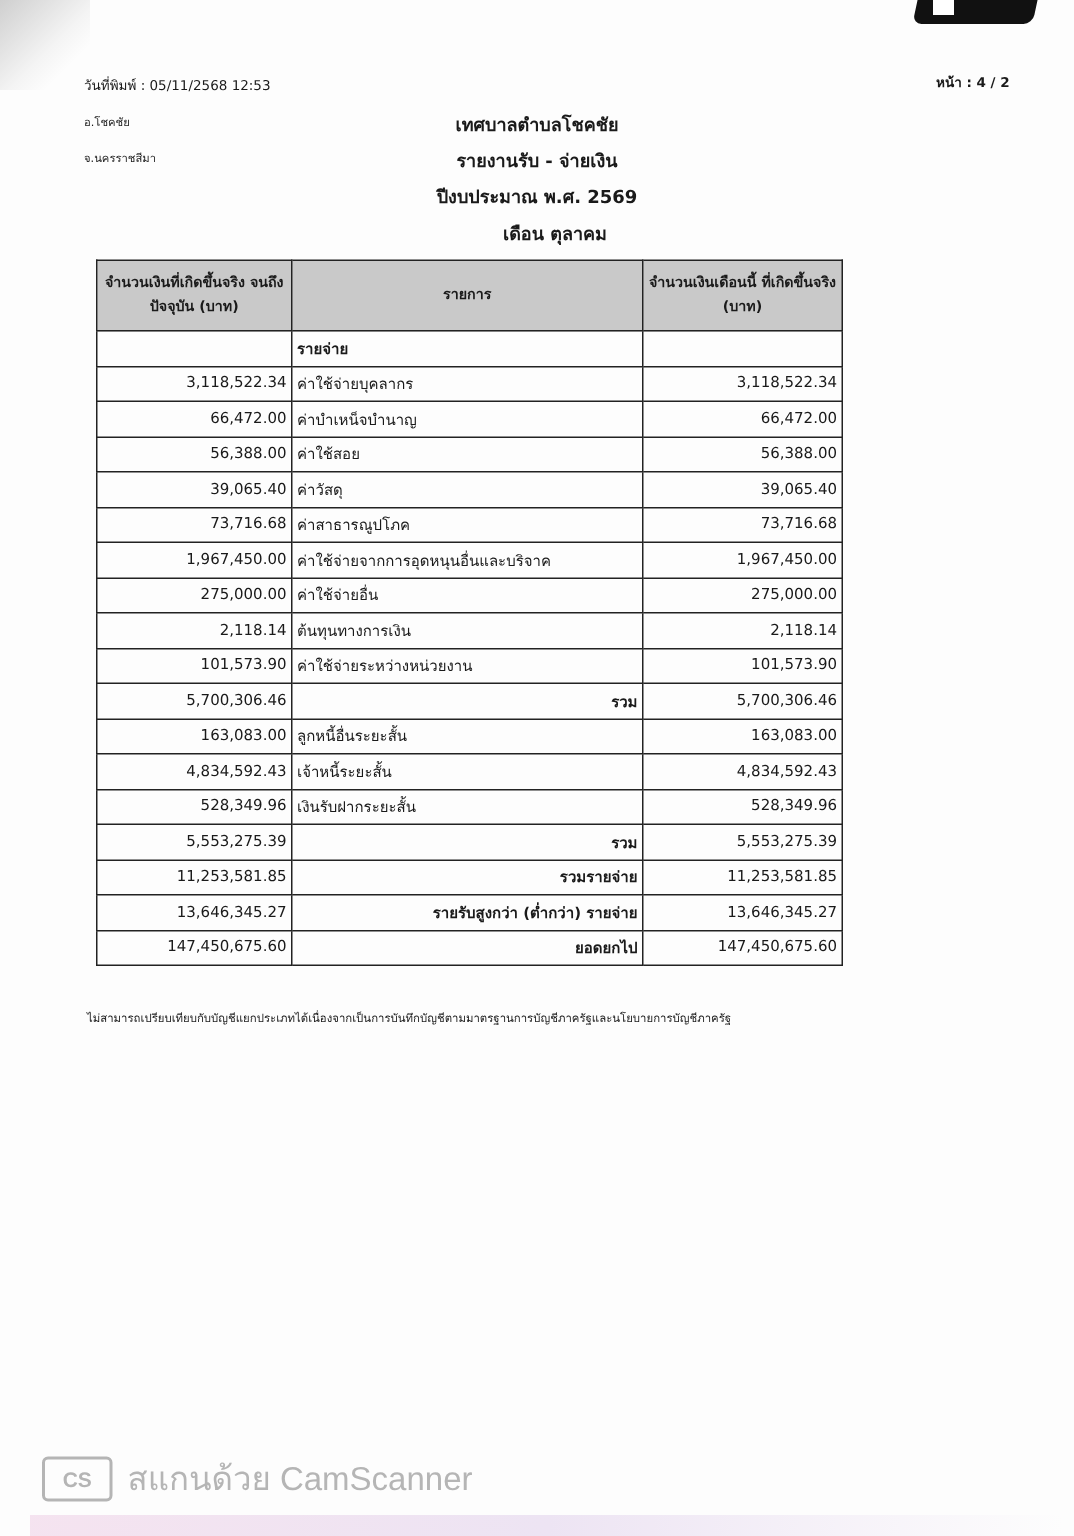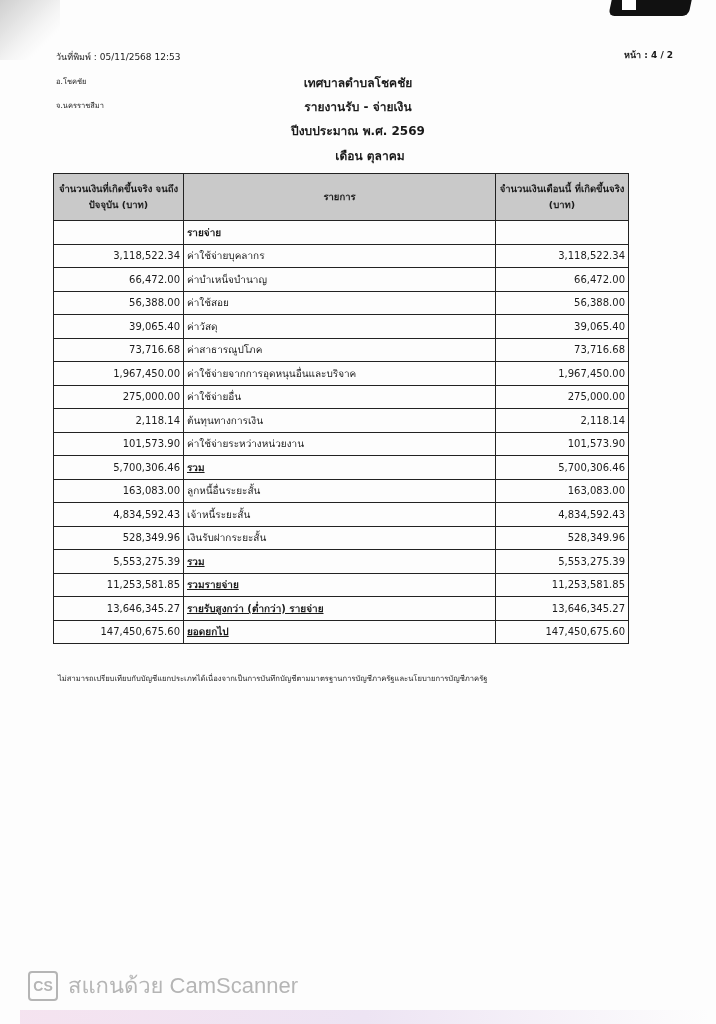--- a/index.html
+++ b/index.html
@@ -21,42 +21,42 @@
     position:absolute; left:622px; top:0; width:14px; height:10px; background:#fff;
   }
   .print-date { position:absolute; left:56px; top:50px; font-size:9px; }
   .page-num { position:absolute; left:624px; top:48px; font-size:9px; font-weight:bold; }
   .district { position:absolute; left:56px; top:75px; font-size:7.5px; }
   .province { position:absolute; left:56px; top:99px; font-size:7.5px; }
   .title { position:absolute; left:0; width:716px; text-align:center; font-weight:bold; font-size:12px; }
   .t1 { top:73px; } .t2 { top:97px; } .t3 { top:121px; } .t4 { top:146px;padding-left:12px; }
 
   table.report {
-    position:absolute; left:53px; top:173px; width:576px;
+    position:absolute; left:64px; top:173px; width:498px;
     border-collapse:collapse; font-size:10px;
   }
   table.report td, table.report th {
     border:1.3px solid #222; padding:0 3px; height:22.5px;
   }
   table.report th {
     background:#c9c9c9; font-weight:bold; font-size:9.5px; height:46px; line-height:16px;
   }
   col.c1 { width:130px; } col.c3 { width:133px; }
   .num { text-align:right; }
   .item { text-align:left; }
-  .total-label { text-align:left; font-weight:bold;text-decoration:underline; }
+  .total-label { text-align:right; font-weight:bold; }
   .bold { font-weight:bold; }
   .footnote { position:absolute; left:58px; top:672px; font-size:7.6px; }
 
   .cs-wm {
     position:absolute; left:28px; top:968px; display:flex; align-items:center;
     color:#b5b5b5; font-size:22px; font-family:"Liberation Sans", sans-serif;
   }
   .cs-logo {
-    width:30px; height:30px; border:2.5px solid #b5b5b5; border-radius:4px;
+    width:47px; height:30px; border:2.5px solid #b5b5b5; border-radius:4px;
     font-size:14px; font-weight:bold; display:flex; align-items:center; justify-content:center;
     margin-right:10px; box-sizing:border-box;
   }
   .bottom-smear {
     position:absolute; left:20px; top:1010px; width:690px; height:14px;
     background:linear-gradient(90deg,rgba(220,150,200,0.25),rgba(200,170,220,0.3),rgba(255,255,255,0));
   }
 </style>
 </head>
 <body>

